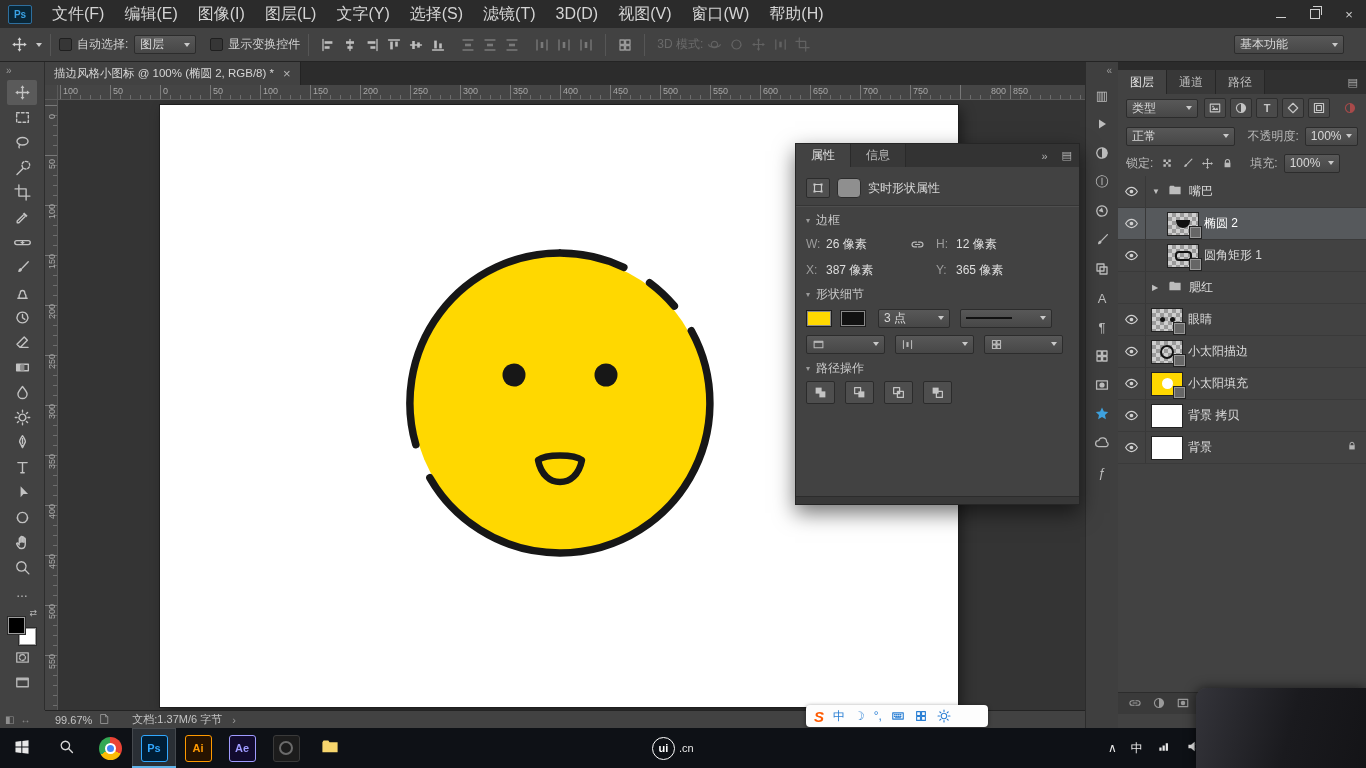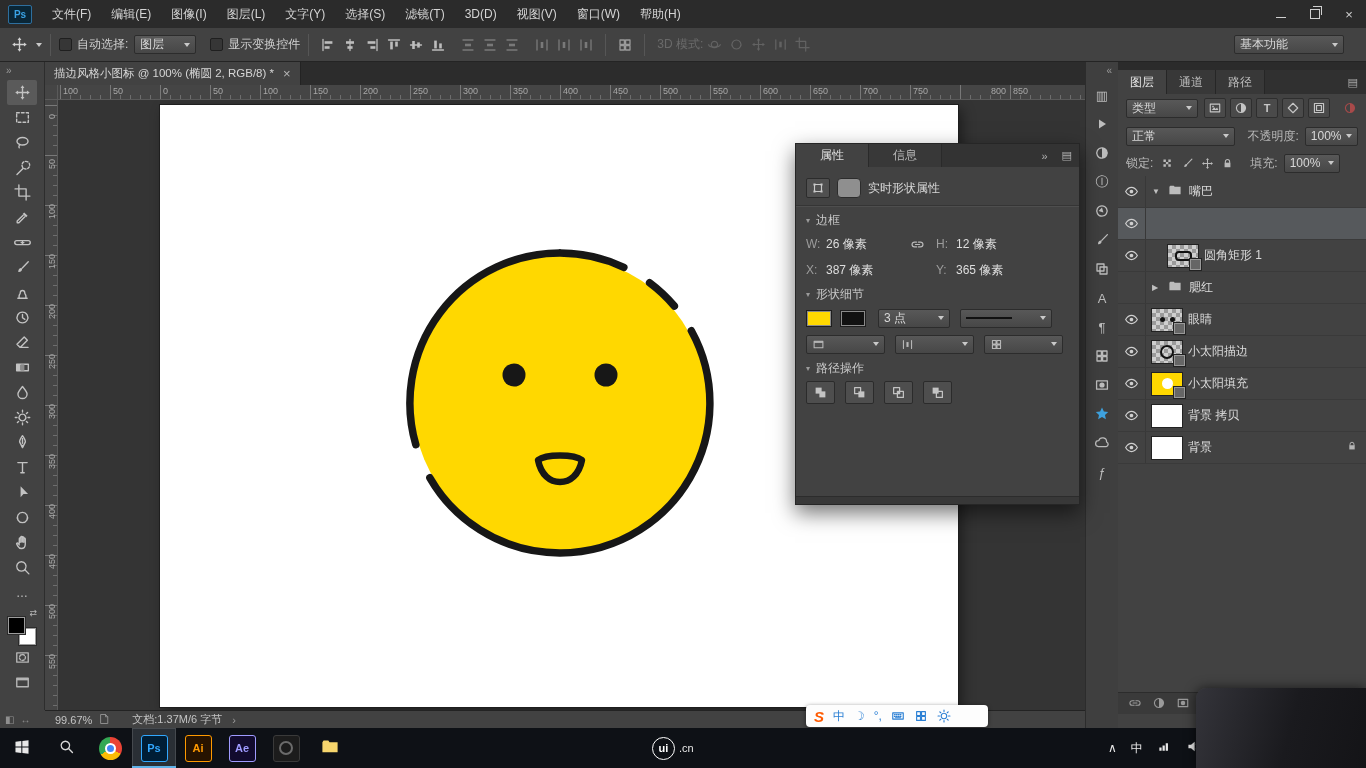--- a/index.html
+++ b/index.html
@@ -5,21 +5,21 @@
   html,body{margin:0;padding:0}
   body{width:1366px;height:768px;position:relative;overflow:hidden;background:#2b2b2b;
        font-family:"Liberation Sans","DejaVu Sans",sans-serif;font-size:12px;color:#cfcfcf;cursor:default}
   .abs{position:absolute}
   .flex{display:flex;align-items:center}
 
   
   #menubar{left:0;top:0;width:1366px;height:28px;background:#2b2b2b;display:flex;align-items:center}
   .pslogo{width:22px;height:17px;margin:0 10px 0 8px;background:#0a2636;border:1px solid #2e6f9e;border-radius:2px;
           color:#3aa2e4;font-weight:bold;font-size:10px;display:flex;align-items:center;justify-content:center}
-  .menu-item{padding:0 10px;height:28px;line-height:28px;font-size:12px;color:#d4d4d4}
+  .menu-item{padding:0 10px;height:28px;line-height:28px;font-size:16px;color:#d4d4d4}
   #winctrl{margin-left:auto;display:flex;height:28px}
   .wbtn{width:34px;height:28px;display:flex;align-items:center;justify-content:center;color:#d0d0d0;font-size:13px}
   .min-glyph{width:10px;height:1px;background:#d0d0d0;margin-top:6px}
   .restore-glyph{width:8px;height:8px;border:1px solid #d0d0d0;position:relative}
   .restore-glyph::before{content:"";position:absolute;left:2px;top:-4px;width:8px;height:8px;border:1px solid #d0d0d0;border-bottom:none;border-left:none}
 
   
   #optionsbar{left:0;top:28px;width:1366px;height:34px;background:#424242;border-bottom:1px solid #242424;
               display:flex;align-items:center;padding-left:8px;box-sizing:border-box}
   .sep{width:1px;height:22px;background:#565656;margin:0 8px;flex:0 0 auto}
@@ -63,21 +63,21 @@
   .htick{position:absolute;top:0;width:1px;height:15px;background:#787878}
   .vlab{position:absolute;left:2px;font-size:9px;color:#a8a8a8;transform:rotate(-90deg);transform-origin:left top;white-space:nowrap}
   .vtick{position:absolute;left:0;height:1px;width:13px;background:#787878}
   #paste{left:13px;top:15px;width:1027px;height:610px;background:#343434;overflow:hidden}
   #doc{left:102px;top:5px;width:798px;height:602px;background:#fff;box-shadow:0 0 0 1px #1e1e1e,4px 4px 12px rgba(0,0,0,.45)}
 
   
   #props{left:795px;top:143px;width:285px;height:362px;background:#424242;border:1px solid #262626;
          box-shadow:0 8px 20px rgba(0,0,0,.55);z-index:30;box-sizing:border-box}
   .props-tabs{height:23px;background:#333333;display:flex;align-items:stretch}
-  .ptab{padding:0 24px;display:flex;align-items:center;font-size:12px;color:#b9b9b9;background:#383838;border-right:1px solid #2a2a2a}
+  .ptab{padding:0 15px;display:flex;align-items:center;font-size:12px;color:#b9b9b9;background:#383838;border-right:1px solid #2a2a2a}
   .ptab.active{background:#424242;color:#e0e0e0}
   .props-tabs .spacer{flex:1}
   .phead-ic{display:flex;align-items:center;padding:0 7px;color:#b0b0b0;font-size:11px}
   .props-body{padding:6px 10px 0}
   .live-row{display:flex;align-items:center;gap:7px;height:30px}
   .live-ic{width:22px;height:18px;background:#505050;border:1px solid #2c2c2c;border-radius:2px;display:flex;align-items:center;justify-content:center}
   .live-ic.fill{background:#8f8f8f;border-radius:4px}
   .pdivider{height:1px;background:#353535;border-bottom:1px solid #4e4e4e;margin:2px -10px}
   .sec-h{display:flex;align-items:center;gap:6px;height:22px;color:#c8c8c8;font-size:12px}
   .sec-arrow{font-size:8px;color:#9a9a9a}
@@ -868,20 +868,28 @@
           <span class="lname">嘴巴</span>
         </div>
       </div>
       <div class="lrow sel">
         <div class="eyewell">
           <svg width="15" height="11" viewBox="0 0 16 12">
             <path d="M1.6 6C3.5 3 5.6 1.6 8 1.6S12.5 3 14.4 6C12.5 9 10.4 10.4 8 10.4S3.5 9 1.6 6z" fill="none" stroke="#cfcfcf" stroke-width="1.3" stroke-linecap="round" stroke-linejoin="round"></path>
             <path d="M8 4a2 2 0 1 1-.1 0z" fill="#cfcfcf" stroke="none" stroke-width="1.3" stroke-linecap="round" stroke-linejoin="round"></path>
           </svg>
         </div>
+        <div class="lbody">
+          <span style="width: 10px;"></span>
+          <div class="thumb checker">
+            <div class="g-mouth"></div>
+            <div class="vbadge"></div>
+          </div>
+          <span class="lname">椭圆 2</span>
+        </div>
       </div>
       <div class="lrow">
         <div class="eyewell">
           <svg width="15" height="11" viewBox="0 0 16 12">
             <path d="M1.6 6C3.5 3 5.6 1.6 8 1.6S12.5 3 14.4 6C12.5 9 10.4 10.4 8 10.4S3.5 9 1.6 6z" fill="none" stroke="#cfcfcf" stroke-width="1.3" stroke-linecap="round" stroke-linejoin="round"></path>
             <path d="M8 4a2 2 0 1 1-.1 0z" fill="#cfcfcf" stroke="none" stroke-width="1.3" stroke-linecap="round" stroke-linejoin="round"></path>
           </svg>
         </div>
         <div class="lbody">
           <span style="width: 10px;"></span>

